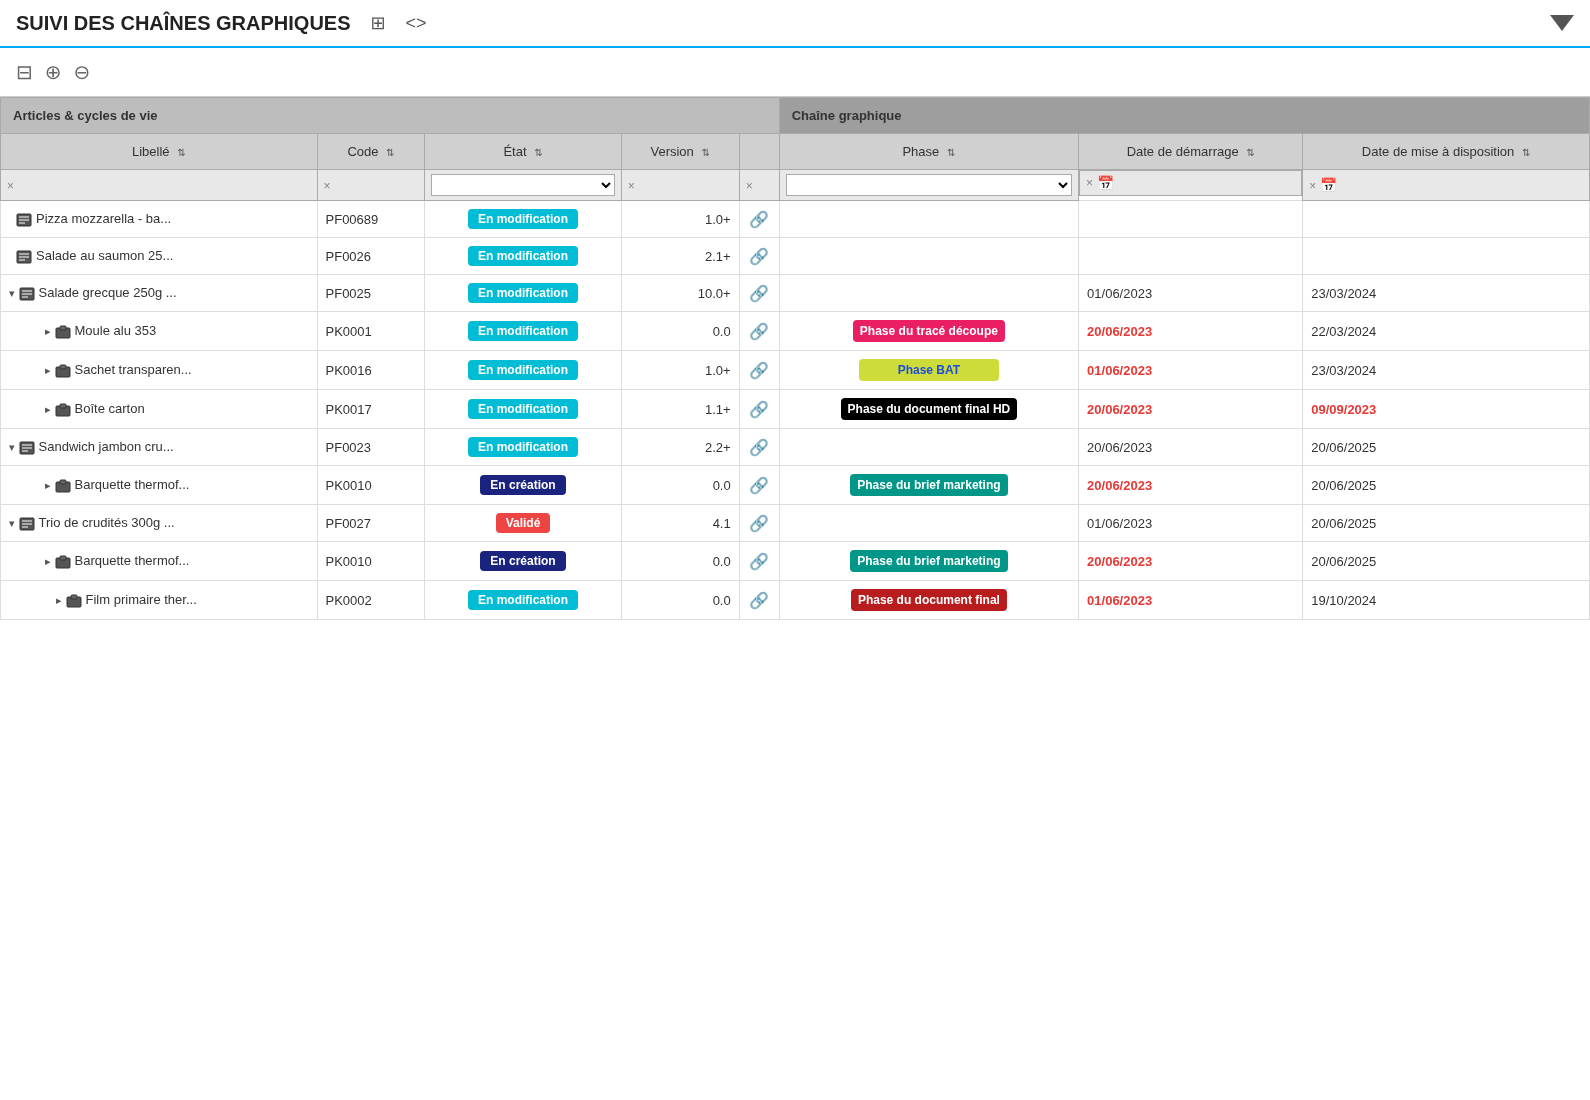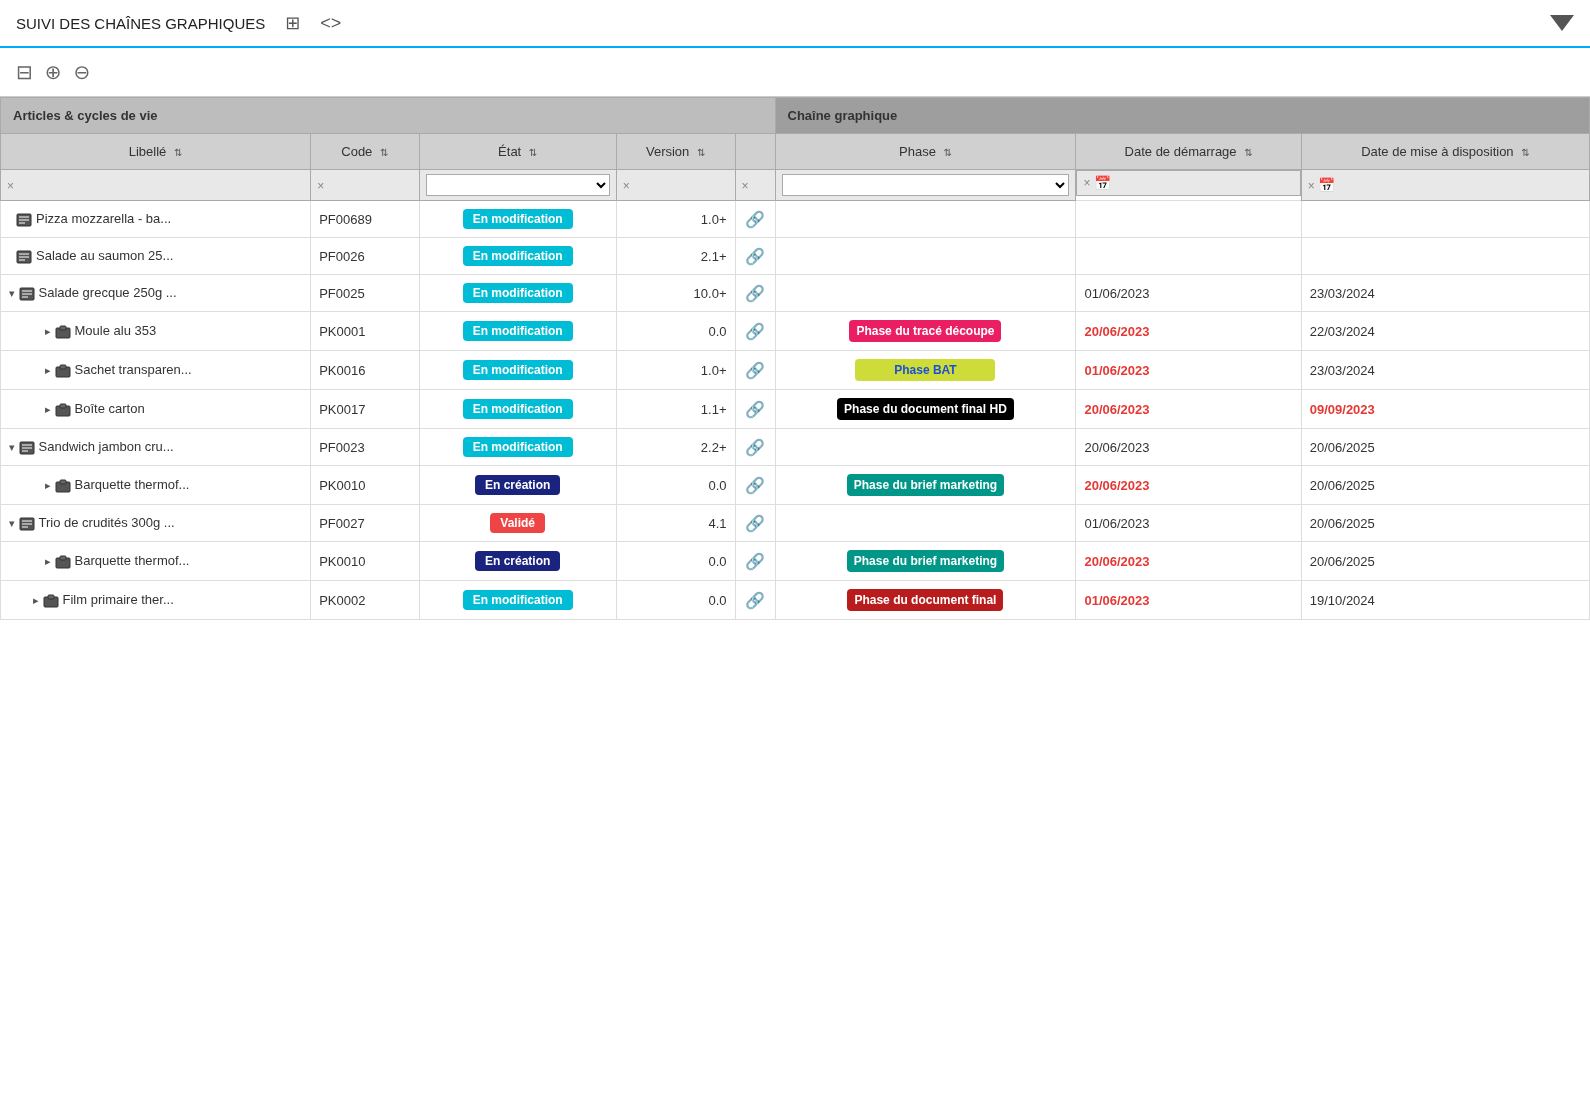--- a/index.html
+++ b/index.html
@@ -9,22 +9,22 @@
     .header {
       display: flex;
       align-items: center;
       padding: 0 16px;
       height: 48px;
       background: #fff;
       border-bottom: 2px solid #00aaff;
       gap: 20px;
     }
     .header-title {
-      font-weight: normal;
-      font-size: 15px;
+      font-weight: bold;
+      font-size: 20px;
       color: #222;
     }
     .header-icon {
       font-size: 18px;
       color: #555;
       cursor: pointer;
     }
     .header-arrow {
       margin-left: auto;
       width: 0; height: 0;
@@ -458,21 +458,21 @@
     </td>
     <td class="version-cell">0.0</td>
     <td style="text-align:center;"><span class="link-icon">🔗</span></td>
     <td style="text-align:center;">
       <span class="phase-badge phase-brief">Phase du brief marketing</span>
     </td>
     <td class="date-red">20/06/2023</td>
     <td class="date-normal">20/06/2025</td>
   </tr>
         <tr class="data-row">
-    <td style="padding-left:16px;">
+    <td style="padding-left:39px;">
       <span class="expand-btn" style="margin-left:16px;">▸</span><svg width="16" height="14" viewBox="0 0 16 14" style="vertical-align:middle;margin-right:4px;">
               <rect x="1" y="3" width="14" height="10" rx="1" fill="#555" stroke="#333" stroke-width="1"></rect>
               <rect x="5" y="1" width="6" height="4" rx="1" fill="#666" stroke="#333" stroke-width="1"></rect>
             </svg><span>Film primaire ther...</span>
     </td>
     <td>PK0002</td>
     <td style="text-align:center;">
       <span class="badge badge-modification">En modification</span>
     </td>
     <td class="version-cell">0.0</td>

